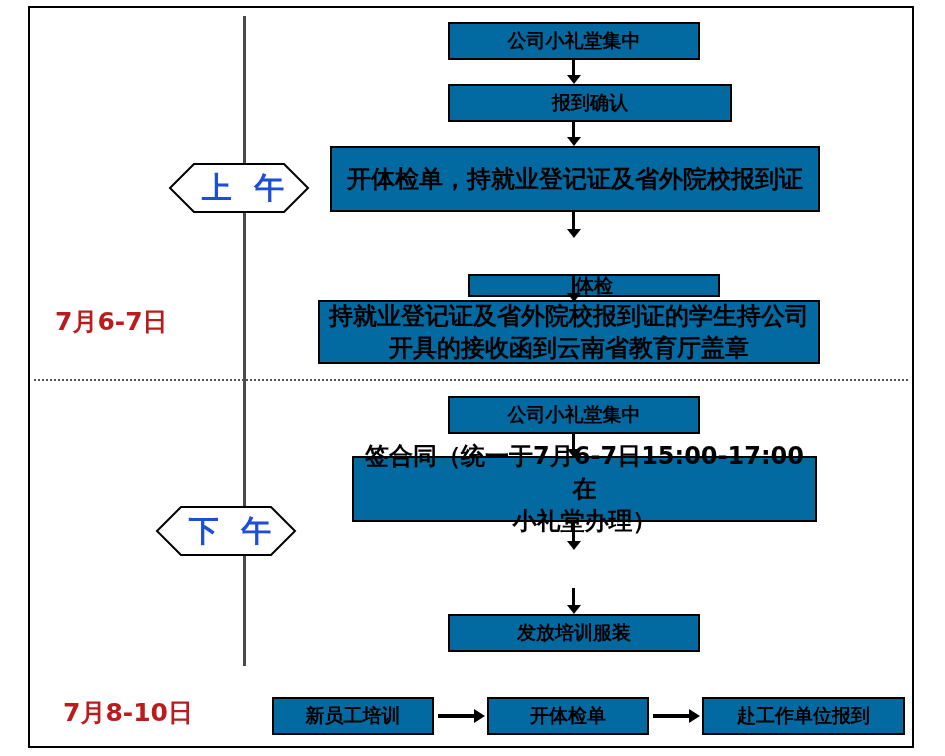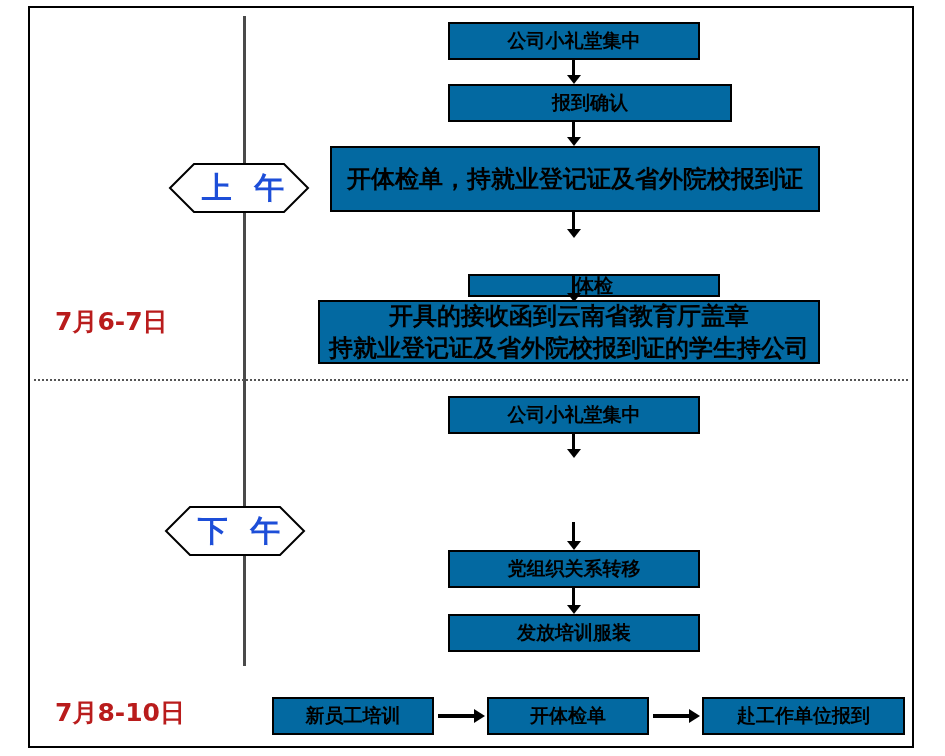--- a/index.html
+++ b/index.html
@@ -142,30 +142,30 @@
 <body>
 
 <div id="page">
 
   <div class="frame"></div>
 
   <div class="spine"></div>
   <div class="dotted-sep"></div>
 
   <div class="daylabel" style="left:55px; top:305px;">7月6-7日</div>
-  <div class="daylabel" style="left:55px; top:696px;">7月8-10日</div>
+  <div class="daylabel" style="left:63px; top:696px;">7月8-10日</div>
 
   <div class="chevron" style="left:168px; top:162px;">
     <svg width="142" height="52" viewBox="0 0 142 52">
       <polygon points="2,26 26,2 116,2 140,26 116,50 26,50" fill="#ffffff" stroke="#000000" stroke-width="2"></polygon>
     </svg>
     <div class="chev-label">上 午</div>
   </div>
 
-  <div class="chevron" style="left:164px; top:505px;text-align:right;">
+  <div class="chevron" style="left:155px; top:505px;text-align:right;">
     <svg width="142" height="52" viewBox="0 0 142 52">
       <polygon points="2,26 26,2 116,2 140,26 116,50 26,50" fill="#ffffff" stroke="#000000" stroke-width="2"></polygon>
     </svg>
     <div class="chev-label">下 午</div>
   </div>
 
   <div class="box" style="left:448px; top:22px; width:252px; height:38px;">公司小礼堂集中</div>
 
   <div class="varrow" style="left:567px; top:60px; height:24px;">
     <div class="stem" style="height:16px;"></div>
@@ -189,38 +189,41 @@
   </div>
 
   <div class="box" style="left:468px; top:238px; width:252px; height:23px;margin-top:36px;">体检</div>
 
   <div class="varrow" style="left:567px; top:276px; height:26px;">
     <div class="stem" style="height:18px;"></div>
     <div class="head" style="top:17px;"></div>
   </div>
 
   <div class="box two-line" style="left:318px; top:300px; width:502px; height:64px; flex-direction:column;">
+    <span>持就业登记证及省外院校报到证的学生持公司</span>
     <span>开具的接收函到云南省教育厅盖章</span>
-    <span>持就业登记证及省外院校报到证的学生持公司</span>
   </div>
 
   <div class="box" style="left:448px; top:396px; width:252px; height:38px;">公司小礼堂集中</div>
 
   <div class="varrow" style="left:567px; top:434px; height:24px;">
     <div class="stem" style="height:16px;"></div>
     <div class="head" style="top:15px;"></div>
   </div>
 
+  <div class="box two-line" style="left:352px; top:456px; width:465px; height:66px; flex-direction:column;">
+    <span>签合同（统一于7月6-7日15:00-17:00在</span>
+    <span>小礼堂办理）</span>
+  </div>
 
   <div class="varrow" style="left:567px; top:522px; height:28px;">
     <div class="stem" style="height:20px;"></div>
     <div class="head" style="top:19px;"></div>
   </div>
 
-  <div class="box" style="left:448px; top:550px; width:252px; height:38px;">党组织关系转移</div>
 
   <div class="varrow" style="left:567px; top:588px; height:26px;">
     <div class="stem" style="height:18px;"></div>
     <div class="head" style="top:17px;"></div>
   </div>
 
   <div class="box" style="left:448px; top:614px; width:252px; height:38px;">发放培训服装</div>
 
   <div class="box" style="left:272px; top:697px; width:162px; height:38px;">新员工培训</div>
 

